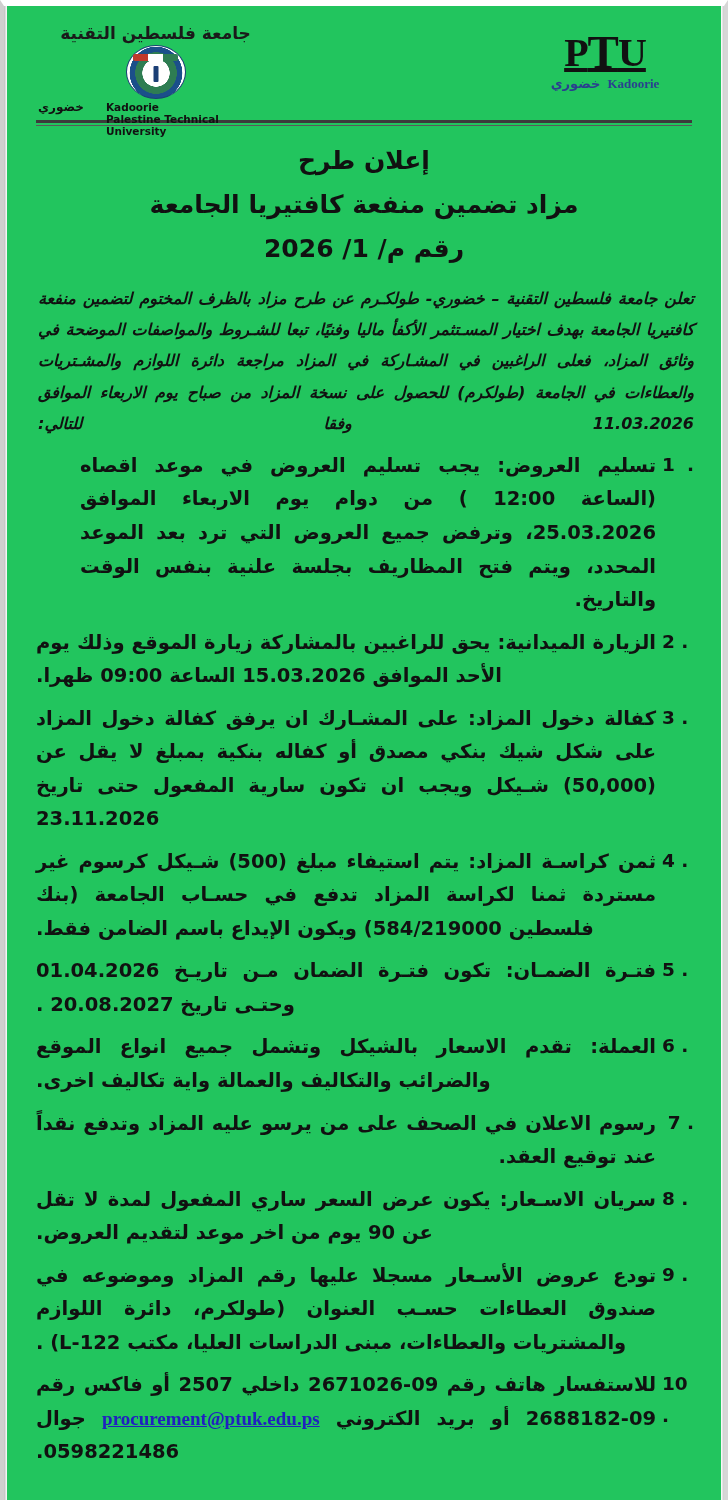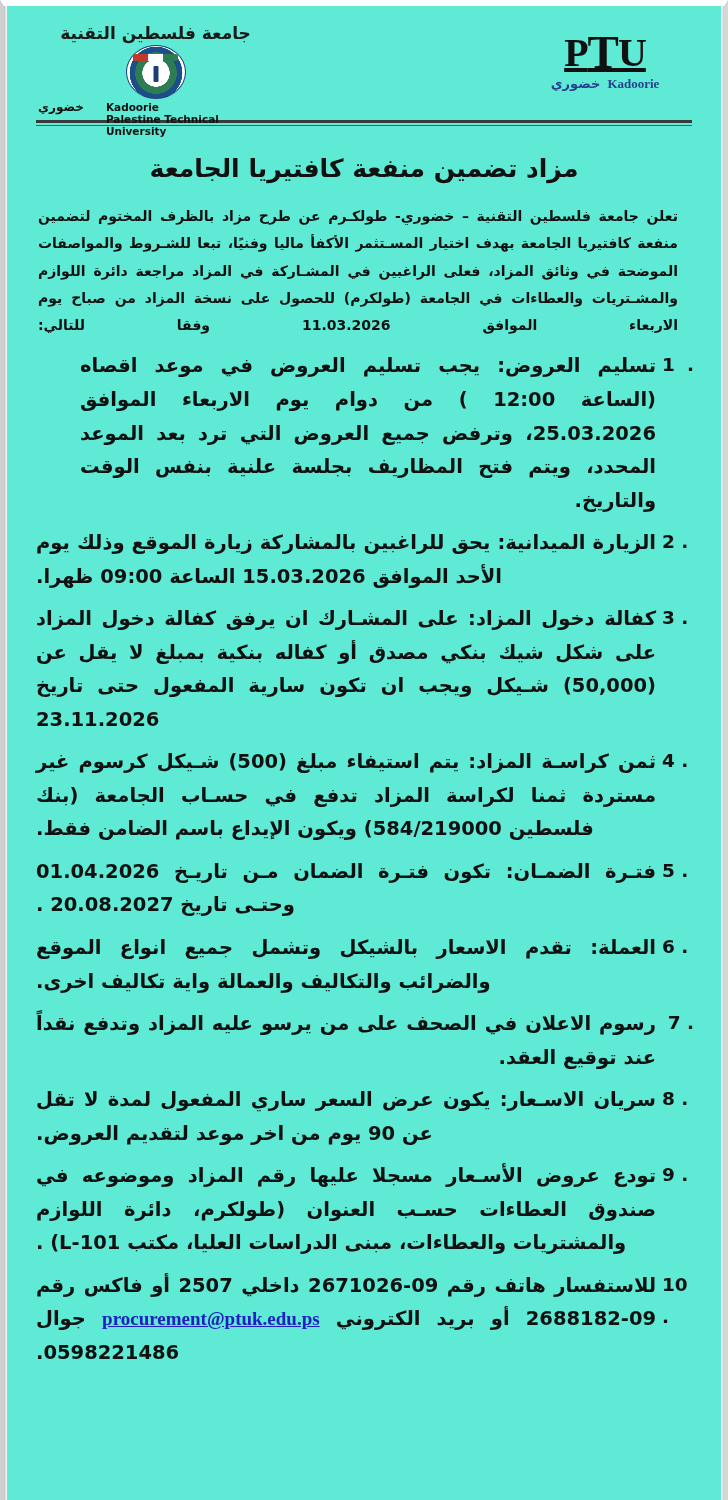--- a/index.html
+++ b/index.html
@@ -9,21 +9,21 @@
     background: #ffffff;
   }
   body {
     font-family: "DejaVu Sans", "Liberation Sans", sans-serif;
   }
   .page {
     position: relative;
     width: 728px;
     height: 1500px;
     box-sizing: border-box;
-    background: #5eead4;
+    background: #22c55e;
     overflow: hidden;
     border-left: 4px solid #cfcfcf;
     border-right: 4px solid #d6d6d6;
     border-top: 6px solid #ffffff;
   }
   .page::before {
     content: "";
     position: absolute;
     top: 0; bottom: 0; left: 0;
     width: 3px;
@@ -229,38 +229,39 @@
   .title-1 {
     font-size: 25px;
     font-weight: 700;
     color: #111;
     letter-spacing: 0;
   }
   .title-2 {
     font-size: 25px;
     font-weight: 700;
     color: #111;
-    margin-top: 28px;
+    margin-top: 15px;
   }
   .title-3 {
     font-size: 25px;
     font-weight: 700;
     color: #111;
     margin-top: 15px;
   }
 
   
   .intro {
-    margin: 20px 24px 0 12px;
-    font-size: 14px;
+    margin: 20px 8px 0 12px;
+    font-size: 16px;
     font-weight: 600;
     color: #111;
     line-height: 1.95;
     text-align: justify;
     text-align-last: justify;
+    font-style: italic;
   }
 
   
   ol.clauses {
     margin: 10px 8px 0 10px;
     padding: 0 38px 0 0;
     list-style: none;
     counter-reset: clause;
   }
   ol.clauses > li {
@@ -329,33 +330,35 @@
       </div>
 
     </div>
 
     <div class="rule-wrap">
       <div class="rule-thick"></div>
       <div class="rule-thin"></div>
     </div>
 
     <div class="titles">
+      <div class="title-1">إعلان طرح</div>
       <div class="title-2">مزاد تضمين منفعة كافتيريا الجامعة</div>
+      <div class="title-3">رقم م/ 1/ 2026</div>
     </div>
 
     <p class="intro">تعلن جامعة فلسطين التقنية – خضوري- طولكـرم عن طرح مزاد بالظرف المختوم لتضمين منفعة كافتيريا الجامعة بهدف اختيار المسـتثمر الأكفأ ماليا وفنيًا، تبعا للشـروط والمواصفات الموضحة في وثائق المزاد، فعلى الراغبين في المشـاركة في المزاد مراجعة دائرة اللوازم والمشـتريات والعطاءات في الجامعة (طولكرم) للحصول على نسخة المزاد من صباح يوم الاربعاء الموافق 11.03.2026 وفقا للتالي:</p>
 
     <ol class="clauses">
       <li class="justify-both">تسليم العروض: يجب تسليم العروض في موعد اقصاه (الساعة 12:00 ) من دوام يوم الاربعاء الموافق 25.03.2026، وترفض جميع العروض التي ترد بعد الموعد المحدد، ويتم فتح المظاريف بجلسة علنية بنفس الوقت والتاريخ.</li>
       <li class="align-left-end">الزيارة الميدانية: يحق للراغبين بالمشاركة زيارة الموقع وذلك يوم الأحد الموافق 15.03.2026 الساعة 09:00 ظهرا.</li>
       <li class="align-left-end">كفالة دخول المزاد: على المشـارك ان يرفق كفالة دخول المزاد على شكل شيك بنكي مصدق أو كفاله بنكية بمبلغ لا يقل عن (50,000) شـيكل ويجب ان تكون سارية المفعول حتى تاريخ 23.11.2026</li>
       <li class="align-left-end">ثمن كراسـة المزاد: يتم استيفاء مبلغ (500) شـيكل كرسوم غير مستردة ثمنا لكراسة المزاد تدفع في حسـاب الجامعة (بنك فلسطين 584/219000) ويكون الإيداع باسم الضامن فقط.</li>
       <li class="align-left-end">فتـرة الضمـان: تكون فتـرة الضمان مـن تاريـخ 01.04.2026 وحتـى تاريخ 20.08.2027 .</li>
       <li class="align-left-end">العملة: تقدم الاسعار بالشيكل وتشمل جميع انواع الموقع والضرائب والتكاليف والعمالة واية تكاليف اخرى.</li>
       <li>رسوم الاعلان في الصحف على من يرسو عليه المزاد وتدفع نقداً عند توقيع العقد.</li>
       <li class="align-left-end">سريان الاسـعار: يكون عرض السعر ساري المفعول لمدة لا تقل عن 90 يوم من اخر موعد لتقديم العروض.</li>
-      <li class="align-left-end">تودع عروض الأسـعار مسجلا عليها رقم المزاد وموضوعه في صندوق العطاءات حسـب العنوان (طولكرم، دائرة اللوازم والمشتريات والعطاءات، مبنى الدراسات العليا، مكتب L-101) .</li>
+      <li class="align-left-end">تودع عروض الأسـعار مسجلا عليها رقم المزاد وموضوعه في صندوق العطاءات حسـب العنوان (طولكرم، دائرة اللوازم والمشتريات والعطاءات، مبنى الدراسات العليا، مكتب L-122) .</li>
       <li class="align-left-end"><span>للاستفسار هاتف رقم 09-2671026 داخلي 2507 أو فاكس رقم 09-2688182 أو بريد الكتروني </span><a class="mail-link" href="#">procurement@ptuk.edu.ps</a><span> جوال 0598221486.</span></li>
 
     </ol>
 
   </div>
 </div>
 
 </body></html>

